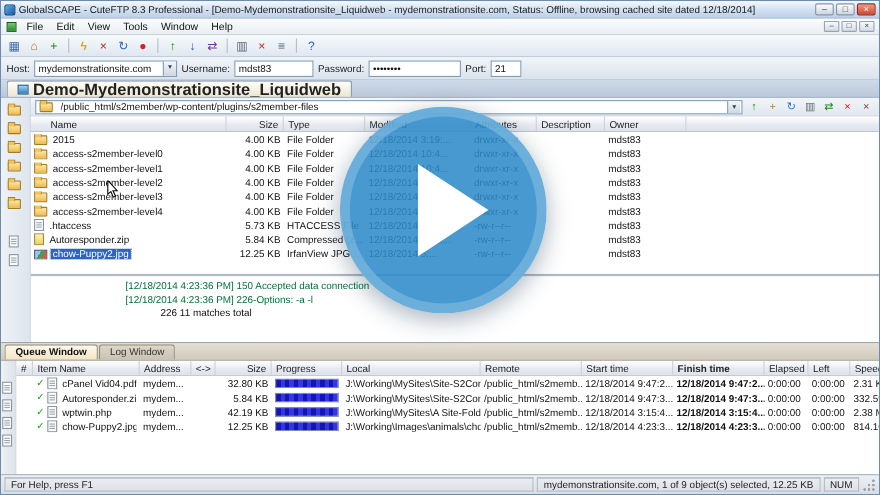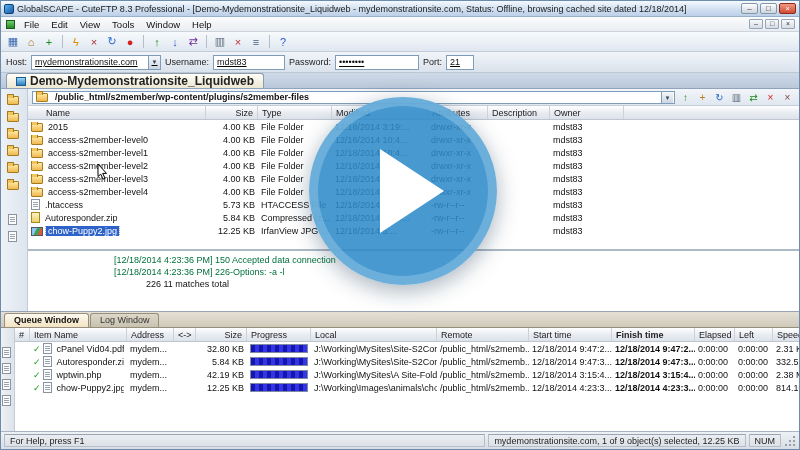--- a/index.html
+++ b/index.html
@@ -15,35 +15,35 @@
 .menubar{height:15px;flex:none;display:flex;align-items:center;background:linear-gradient(#fbfcfd,#e9edf2);border-bottom:1px solid #cdd3da;padding:0 2px;}
 .mdi-icon{width:9px;height:9px;background:linear-gradient(#6fcf6f,#2a8a2a);border:1px solid #1a5a1a;margin:0 3px;flex:none;}
 .menu-item{padding:1px 6px;font-size:9.5px;color:#111;}
 .flex-spacer{flex:1;}
 .mdi-btn{width:14px;height:10px;font-size:7px;line-height:8px;text-align:center;background:linear-gradient(#f8fafc,#d5dce4);border:1px solid #97a4b4;border-radius:1px;margin-right:2px;color:#333;}
 .toolbar{height:20px;flex:none;display:flex;align-items:center;gap:2px;padding:1px 4px;background:linear-gradient(#f7fafc,#dfe7f0);border-bottom:1px solid #c3ccd8;}
 .tb-icon{width:16px;height:16px;display:flex;align-items:center;justify-content:center;font-size:11px;border-radius:2px;}
 .tb-sep{width:1px;height:13px;background:#b4bdc9;margin:0 3px;flex:none;}
 .hostbar{height:21px;flex:none;display:flex;align-items:center;gap:4px;padding:1px 5px;background:linear-gradient(#f1f5f9,#dae2ec);border-bottom:1px solid #bcc7d4;}
 .hb-label{font-size:9px;color:#222;flex:none;}
-.hb-field{height:15px;background:#fff;border:1px solid #7f9db9;display:flex;align-items:center;flex:none;text-decoration:underline;}
+.hb-field{height:15px;background:#fff;border:1px solid #7f9db9;display:flex;align-items:center;flex:none;}
 .hb-field input{border:none;outline:none;height:100%;width:100%;font-family:inherit;font-size:9px;padding:0 3px;background:transparent;color:#111;}
 .combo-btn{width:12px;height:100%;flex:none;background:linear-gradient(#f4f7fa,#ccd6e2);border-left:1px solid #7f9db9;font-size:6px;line-height:13px;text-align:center;color:#345;}
 .w-host{width:130px;}.w-user{width:72px;}.w-pass{width:84px;}.w-port{width:28px;}
 .tabband{height:16px;flex:none;display:flex;align-items:flex-end;background:linear-gradient(#cfdae8,#b9c8da);padding:0 0 0 5px;border-bottom:1px solid #8fa3bb;}
-.tab{height:15px;display:flex;align-items:center;gap:4px;padding:0 9px;background:linear-gradient(#fffff8,#ece6d2);border:1px solid #8d9cae;border-bottom:none;border-radius:3px 3px 0 0;font-size:12px;font-weight:bold;color:#222;}
+.tab{height:15px;display:flex;align-items:center;gap:4px;padding:0 9px;background:linear-gradient(#fffff8,#ece6d2);border:1px solid #8d9cae;border-bottom:none;border-radius:3px 3px 0 0;font-size:15px;font-weight:bold;color:#222;}
 .tab-icon{width:10px;height:9px;background:linear-gradient(#9ad7f5,#2f7ec0);border:1px solid #1e5a92;flex:none;}
 .main{flex:1;display:flex;min-height:0;background:#fff;}
 .side-strip{width:27px;flex:none;background:linear-gradient(90deg,#eef2f7,#dde5ee);border-right:1px solid #c2cbd6;display:flex;flex-direction:column;align-items:center;padding-top:5px;gap:5px;}
 .strip-icon{position:relative;width:14px;height:12px;display:flex;align-items:center;justify-content:center;flex:none;}
 .strip-spacer{width:10px;height:34px;}
 .remote-pane{flex:1;display:flex;flex-direction:column;min-width:0;}
 .pathbar{height:17px;flex:none;display:flex;align-items:center;gap:3px;padding:1px 4px;background:linear-gradient(#f2f5f9,#e0e7ef);border-bottom:1px solid #c6cedb;}
 .path-input{flex:1;height:13px;background:#fff;border:1px solid #7f9db9;display:flex;align-items:center;gap:4px;padding:0 1px 0 3px;font-size:9px;color:#111;}
-.path-text{flex:1;white-space:nowrap;overflow:hidden;font-weight:bold;}
+.path-text{flex:1;white-space:nowrap;overflow:hidden;}
 .pathbar-icons{display:flex;gap:2px;align-items:center;flex:none;}
 .pb-icon{width:15px;height:14px;display:flex;align-items:center;justify-content:center;font-size:10px;}
 .fl-header,.q-header{height:14px;flex:none;display:flex;background:linear-gradient(#ffffff,#e7ebf1 55%,#dee3eb);border-bottom:1px solid #bfc6d0;}
 .hcell{border-right:1px solid #cdd2da;padding:1px 4px;font-size:9px;color:#222;white-space:nowrap;overflow:hidden;flex:none;display:flex;align-items:center;}
 .fl-rows{flex:1;background:#fff;overflow:hidden;}
 .frow{display:flex;align-items:center;height:13px;font-size:9px;color:#111;}
 .cell,.qcell{padding:0 3px;white-space:nowrap;overflow:hidden;flex:none;display:flex;align-items:center;}
 .c-name{width:178px;}.c-size{width:52px;justify-content:flex-end;}.c-type{width:74px;text-align:right;}
 .c-mod{width:96px;}.c-attr{width:60px;}.c-desc{width:62px;}.c-owner{width:74px;}
 .c-fill{flex:1;border-right:none;}

